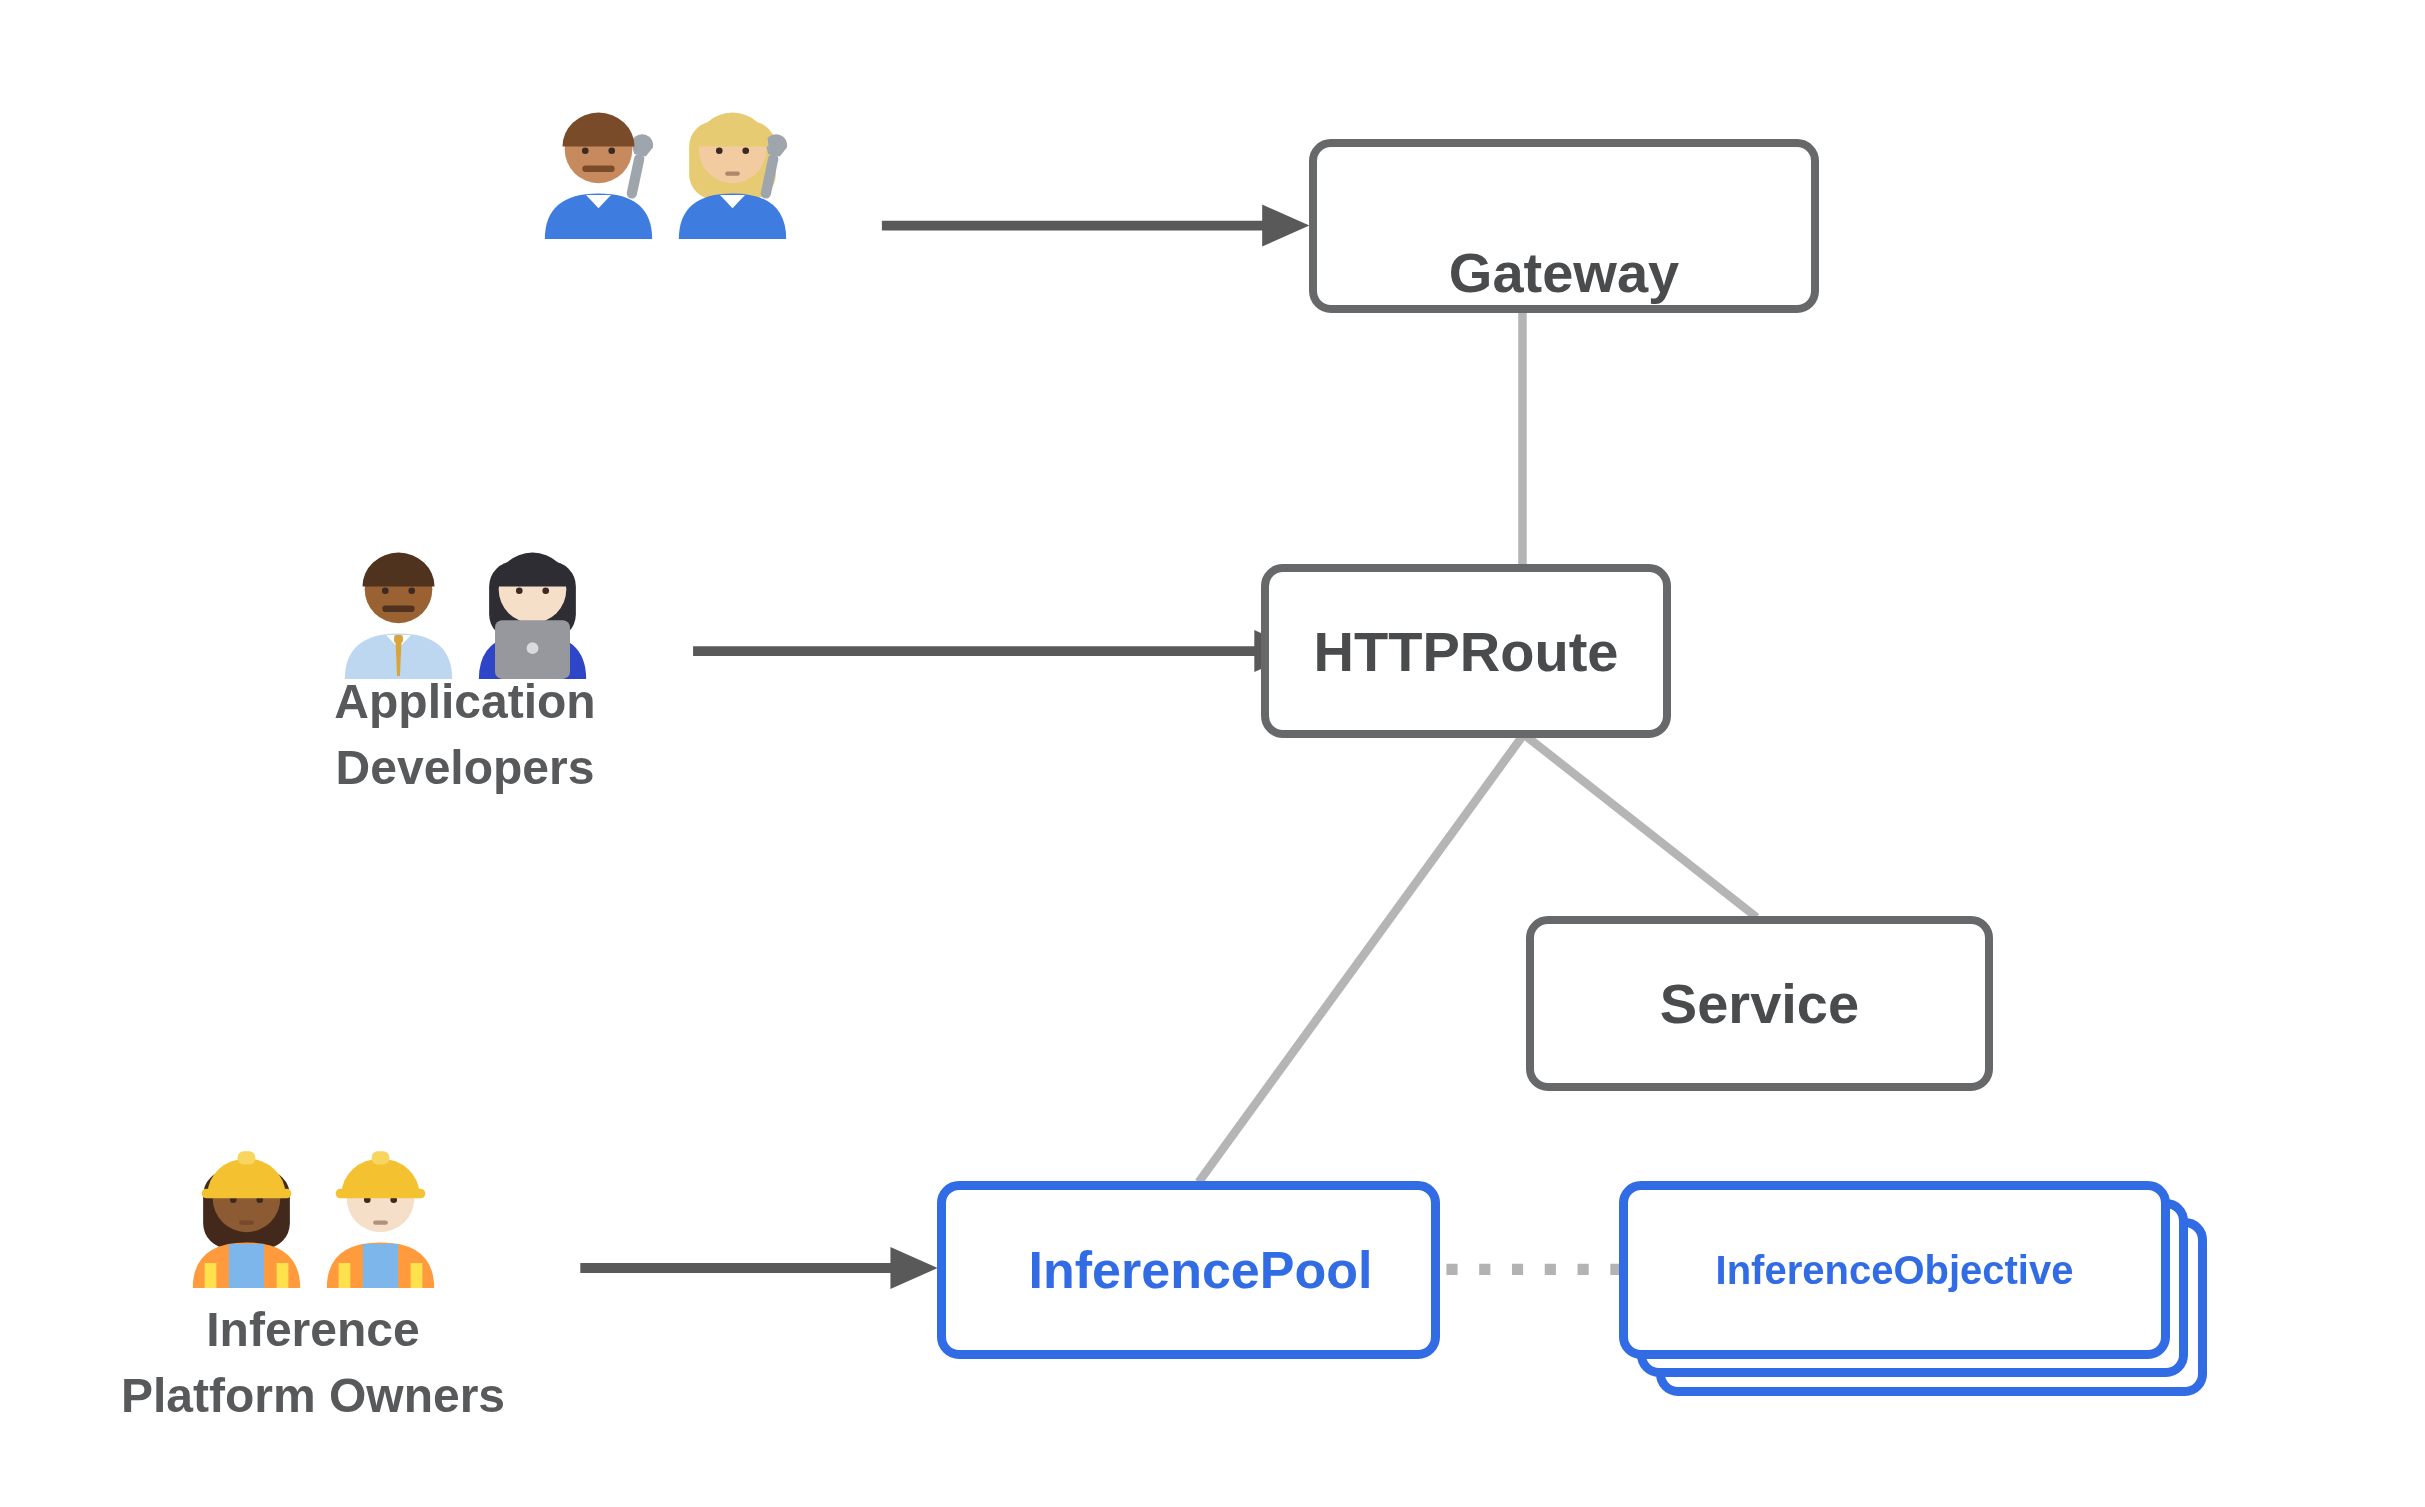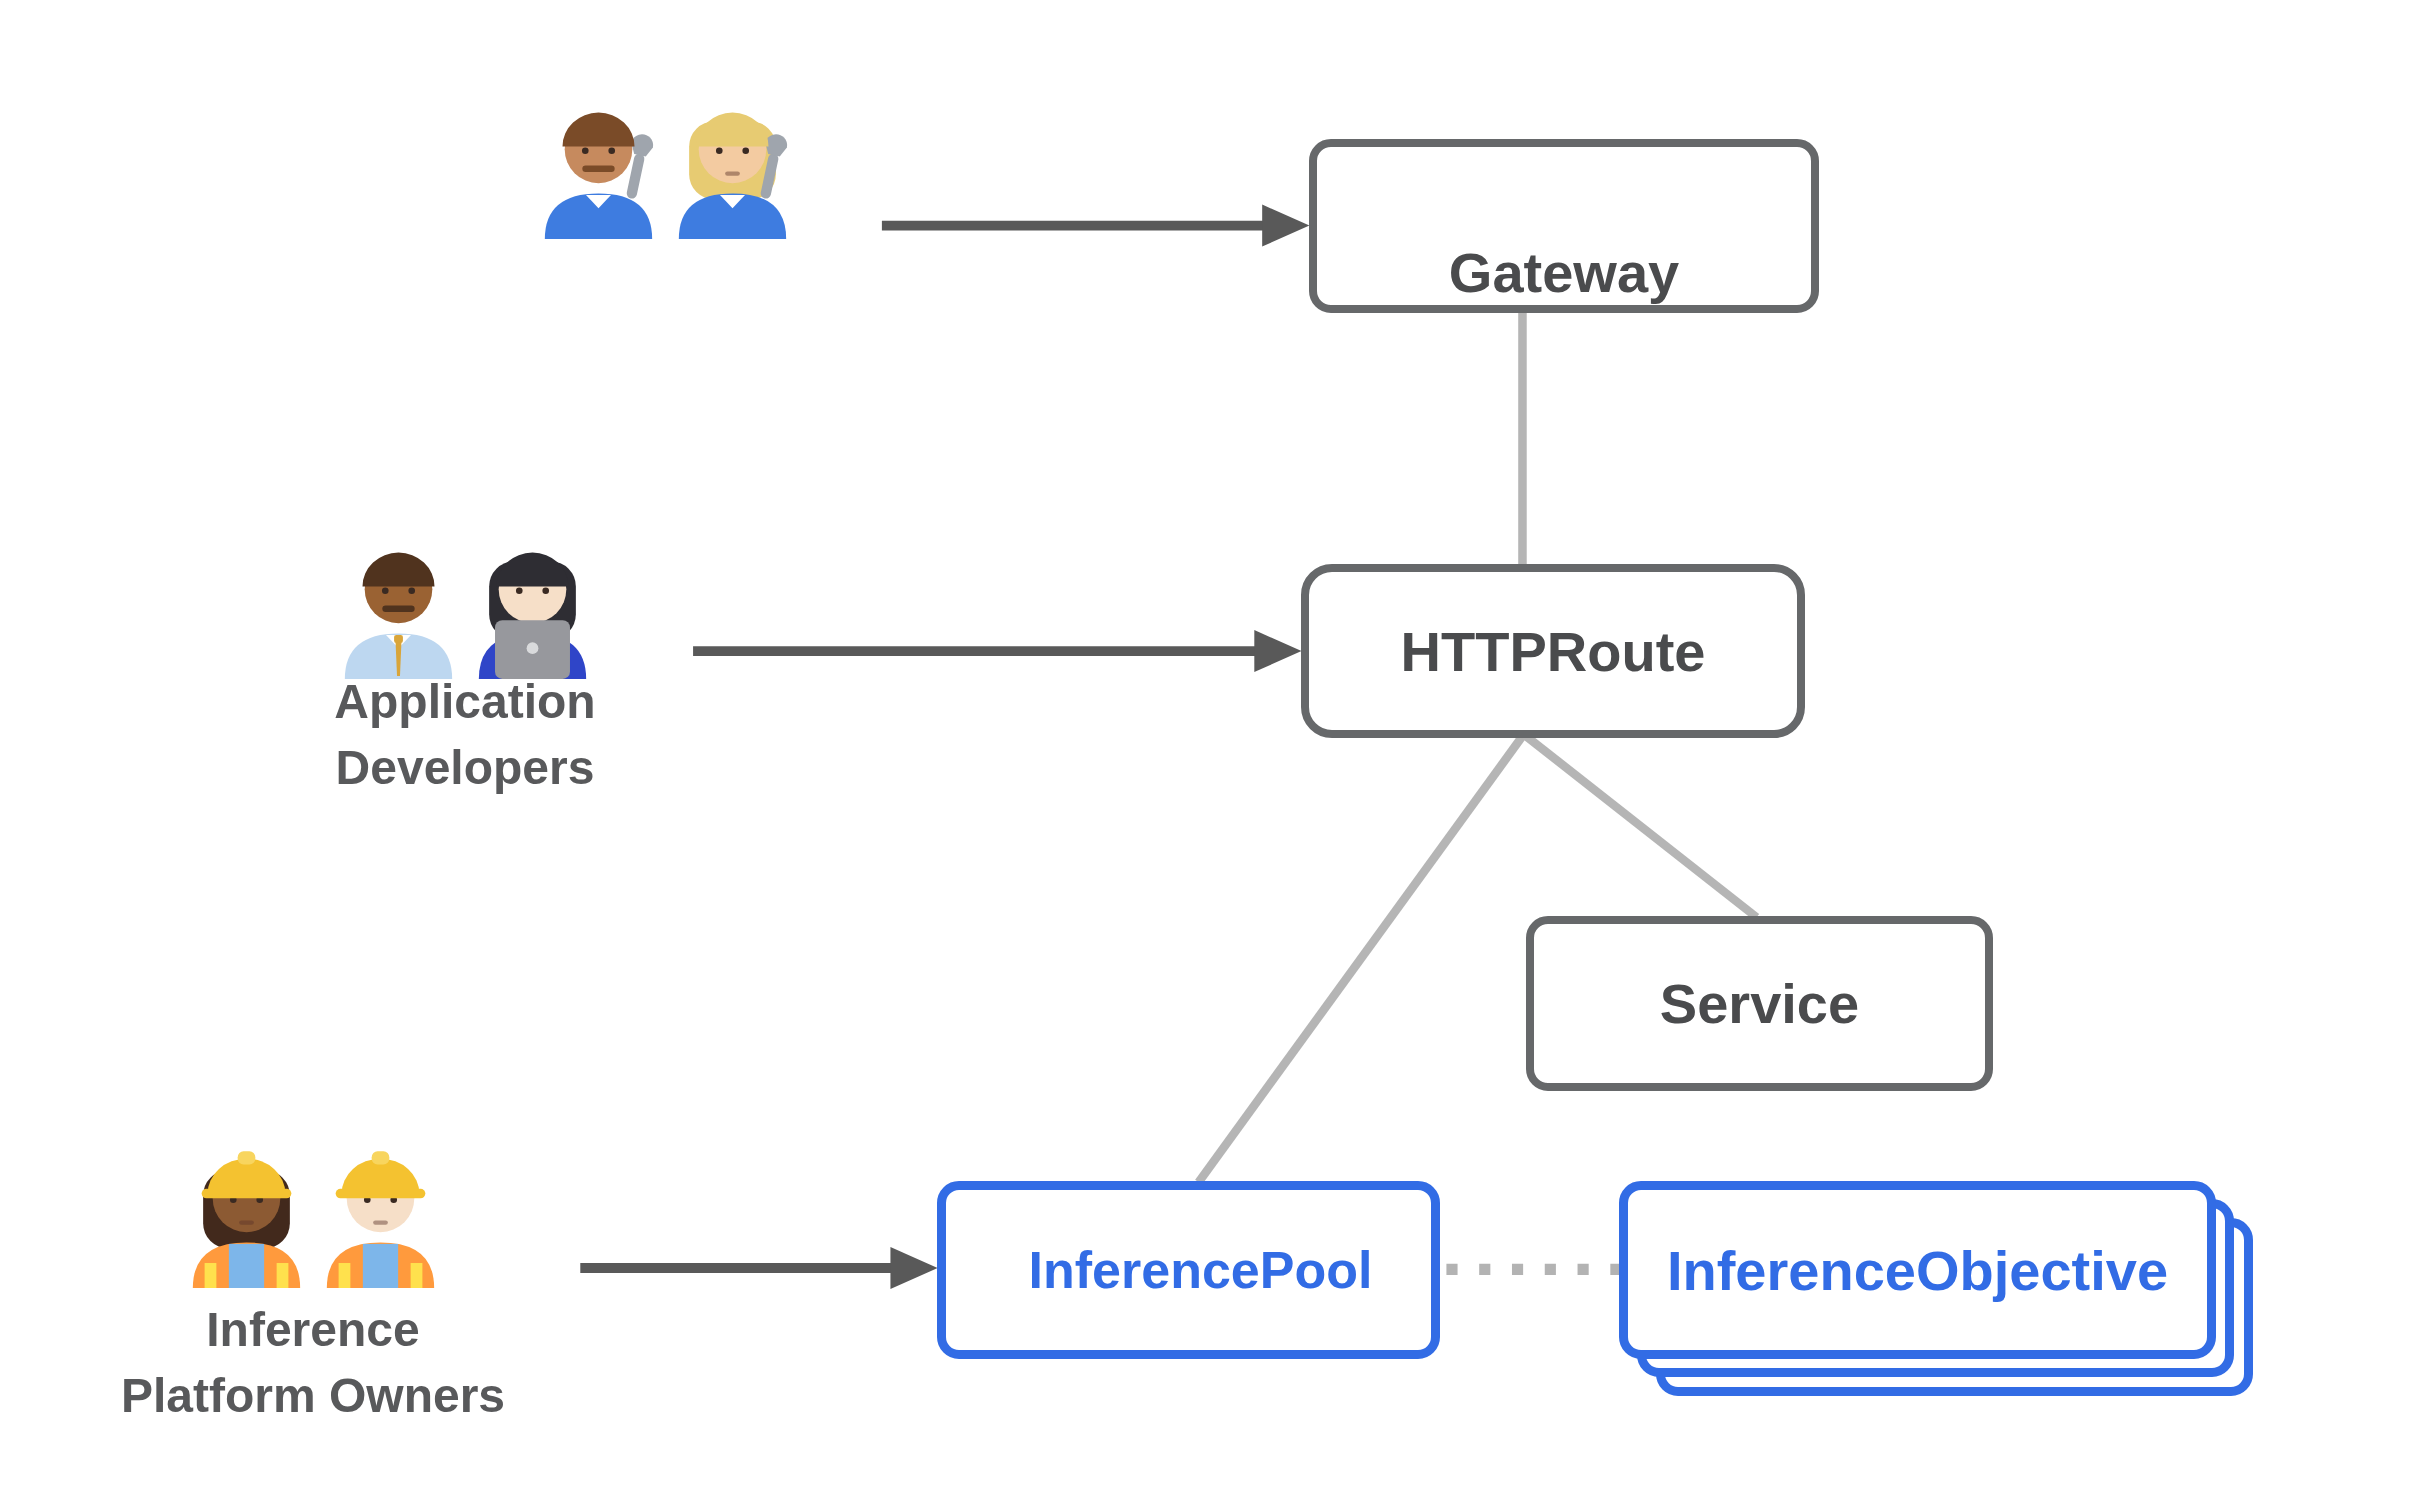--- a/index.html
+++ b/index.html
@@ -6,28 +6,28 @@
   body{width:2426px;height:1508px;overflow:hidden;position:relative;
        font-family:"Liberation Sans", sans-serif;}
   #canvas{position:absolute;left:0;top:0;width:2426px;height:1508px;background:#ffffff;}
   #connector-layer{position:absolute;left:0;top:0;z-index:1;}
   .node{position:absolute;z-index:2;box-sizing:border-box;background:#ffffff;
         border:8.5px solid #66686a;border-radius:22px;
         display:flex;align-items:center;justify-content:center;
         font-weight:bold;font-size:56px;color:#4a4b4d;letter-spacing:0px;}
   .node.blue{border:9.2px solid #326ce5;color:#326ce5;font-size:52px;}
   #node-gateway      {left:1309px;top:139px; width:510px;height:174px;align-items:flex-end;}
-  #node-httproute    {left:1301px;top:564px; width:504px;height:174px;border-radius:31px;}
+  #node-httproute    {left:1261px;top:564px; width:410px;height:174px;}
   #node-service      {left:1526px;top:916px;width:467px;height:175px;}
   #node-inferencepool{left:937px;top:1181px;width:503px;height:178px;padding-left:24px;}
   .stack{position:absolute;left:1619px;top:1181px;width:682px;height:262px;z-index:2;}
-  .card{position:absolute;box-sizing:border-box;width:597px;height:178px;background:#ffffff;
+  .card{position:absolute;box-sizing:border-box;width:551px;height:178px;background:#ffffff;
         border:9.2px solid #326ce5;border-radius:22px;
         display:flex;align-items:center;justify-content:center;
-        font-weight:bold;font-size:56px;color:#326ce5;}
+        font-weight:bold;font-size:40px;color:#326ce5;}
   .card.back2{left:37px;top:37px;}
   .card.back1{left:18.4px;top:18.4px;}
   .card.front{left:0px;top:0px;}
   .persona{position:absolute;z-index:2;}
   .emoji-row{position:absolute;display:flex;gap:9.2px;}
   .persona-label{position:absolute;width:524px;text-align:center;
                  font-weight:bold;font-size:48px;line-height:66px;color:#58595b;}
   #p1-icons{left:536px;top:92px;}
   #p1-label{left:403px;top:248px;}
   #p2-icons{left:336px;top:532px;}

